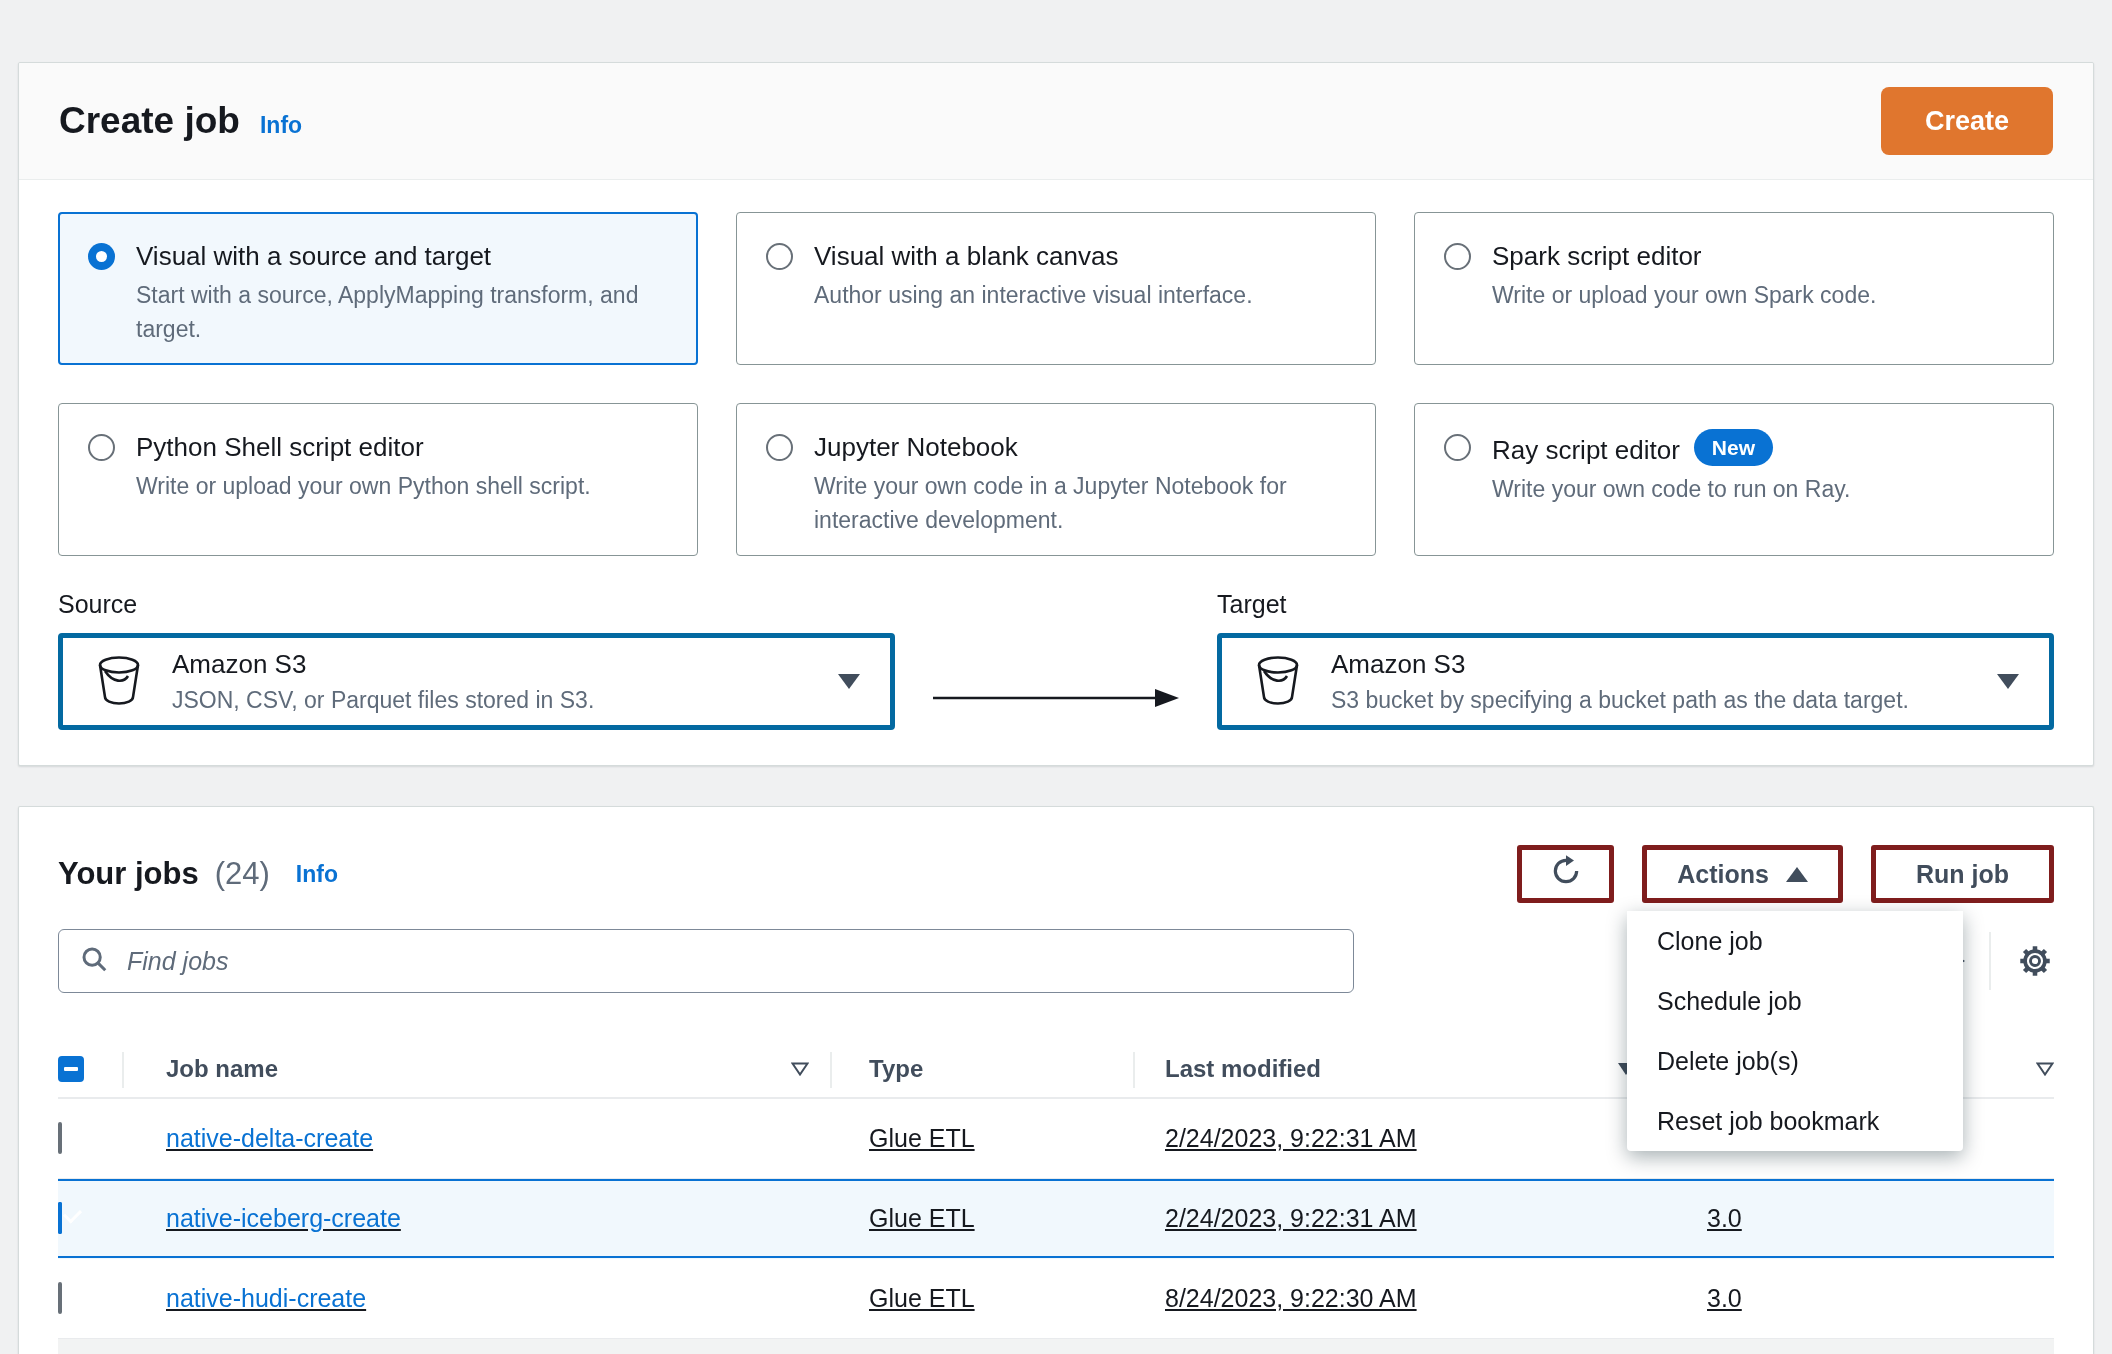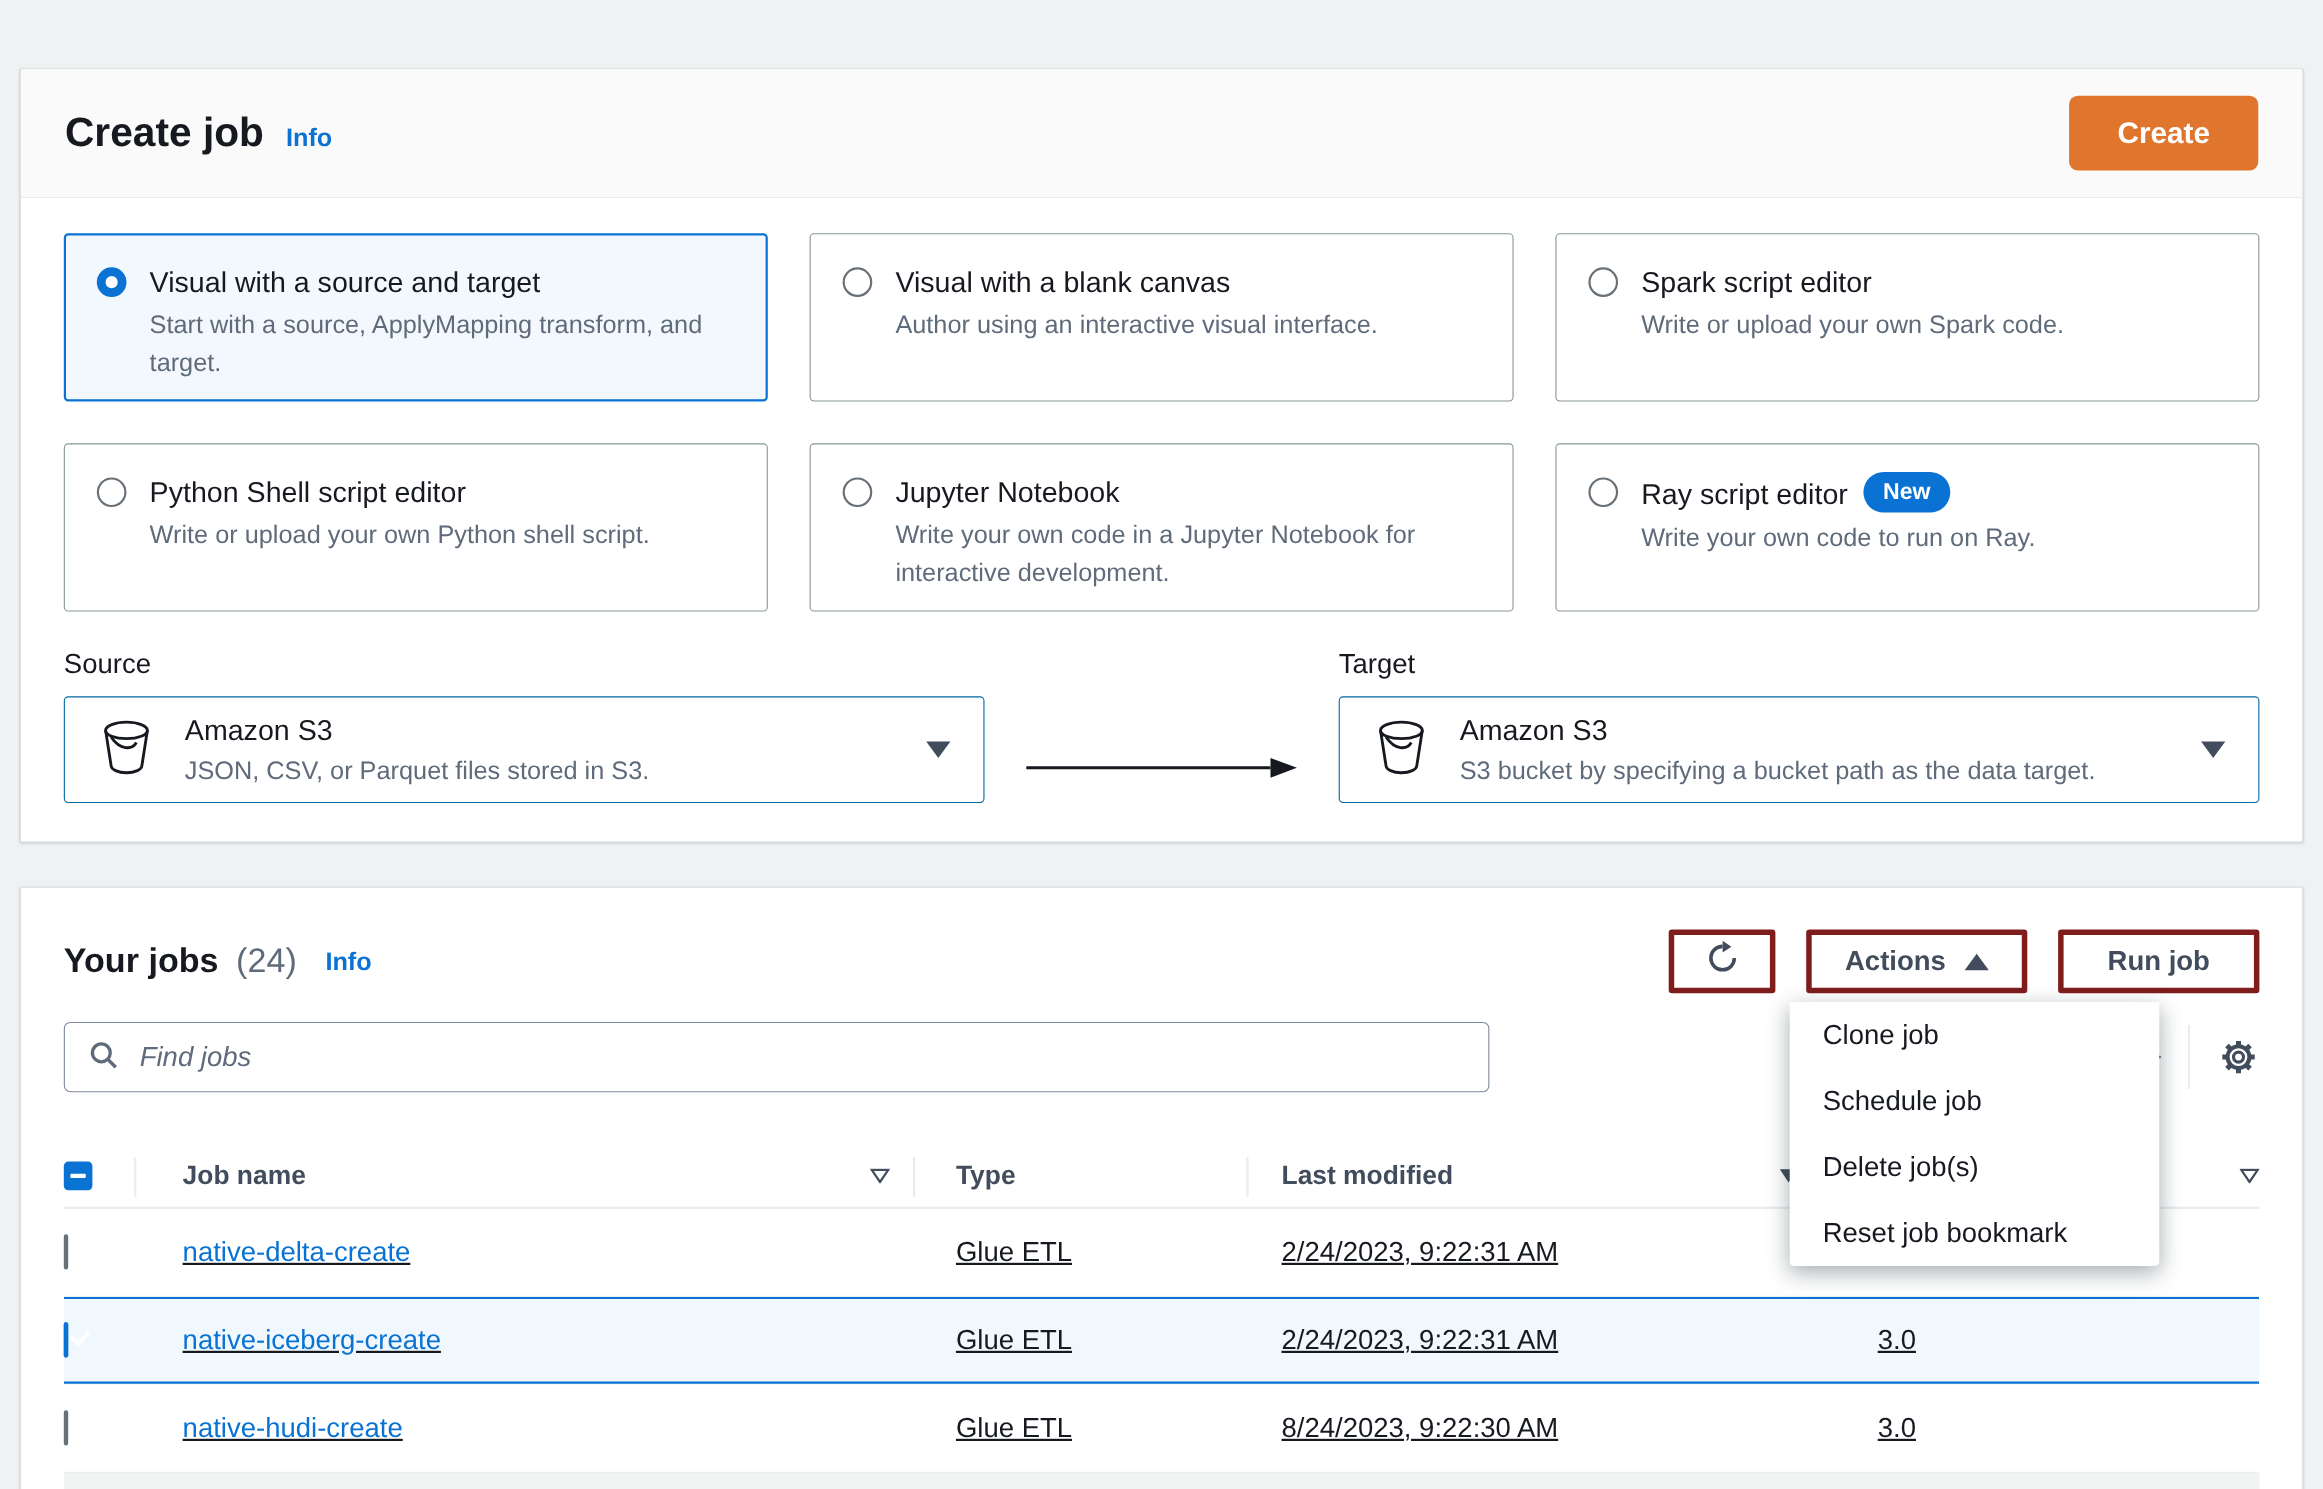--- a/index.html
+++ b/index.html
@@ -34,21 +34,21 @@
   .radio.checked::after { content:''; position:absolute; left:8px; top:8px; right:8px; bottom:8px;
            background:#fff; border-radius:50%; }
   .card-title { font-size:26px; line-height:37px; color:#16191f; }
   .card-desc  { font-size:23px; line-height:34px; color:#5f6b7a; margin-top:3px; }
   .badge { display:inline-block; background:#0972d3; color:#fff; font-size:21px; font-weight:bold;
            line-height:21px; padding:8px 18px; border-radius:22px; margin-left:14px; vertical-align:4px; }
 
   .st-row { display:flex; padding:34px 39px 0; align-items:center; }
   .st-col { width:837px; }
   .st-label { font-size:25px; margin-bottom:14px; color:#16191f; }
-  .select-box { height:97px; border:1px solid #0369a1; border-radius:4px; background:#fff;
+  .select-box { height:97px; border:5px solid #0369a1; border-radius:4px; background:#fff;
                 display:flex; align-items:center; padding:0 30px; cursor:pointer; }
   .sel-text { margin-left:27px; }
   .sel-title { font-size:26px; color:#16191f; }
   .sel-desc { font-size:23px; color:#5f6b7a; margin-top:7px; }
   .caret-down { margin-left:auto; width:0; height:0; border-left:11px solid transparent;
                 border-right:11px solid transparent; border-top:15px solid #414d5c; }
   .arrow-wrap { flex:1; display:flex; justify-content:center; margin-top:75px; }
 
   
   #panel-jobs { left:18px; top:806px; width:2076px; height:560px; border-bottom:none; }

